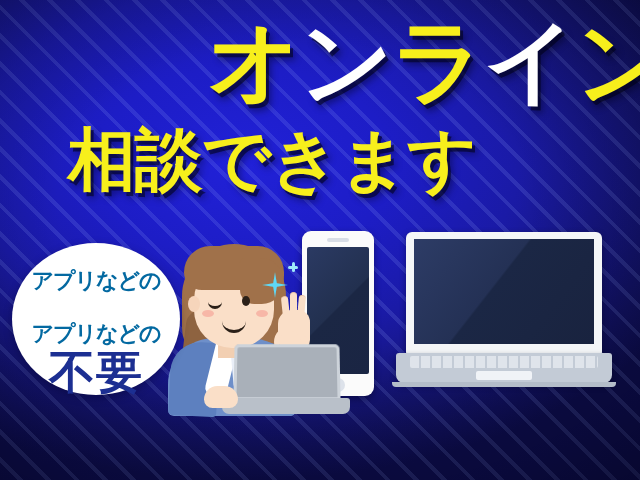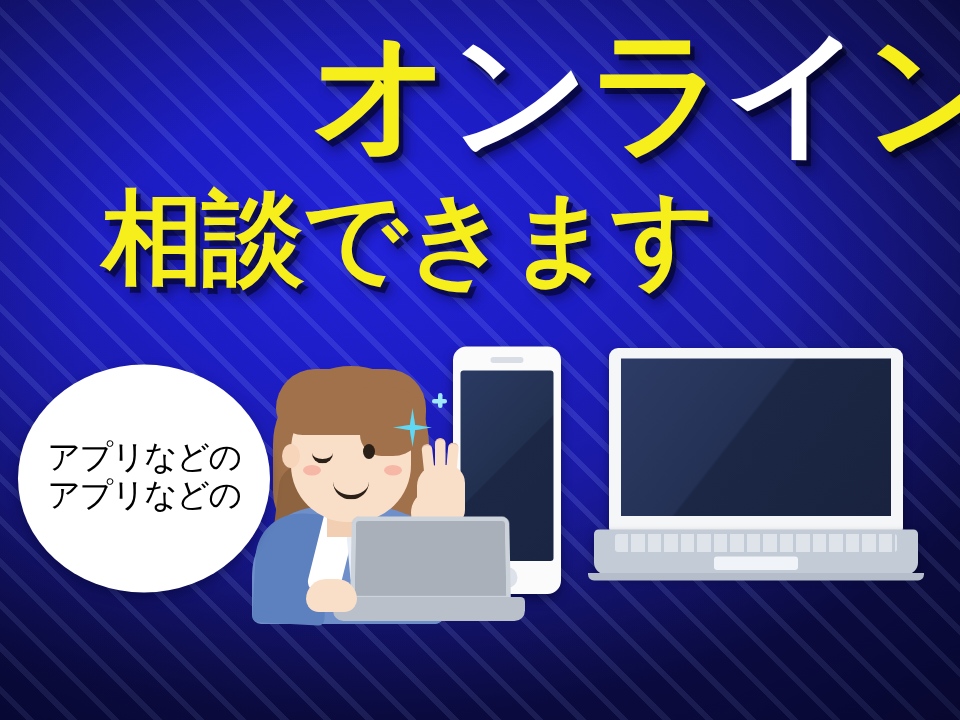--- a/index.html
+++ b/index.html
@@ -101,26 +101,27 @@
     border-radius: 50%;
     background: #ffffff;
     box-shadow: 0 3px 8px rgba(0,0,30,0.35);
     display: flex;
     flex-direction: column;
     align-items: center;
     justify-content: center;
   }
   .badge-l1, .badge-l2 {
     font-size: 22px;
-    font-weight: 400;
-    color: #000000;
+    font-weight: 700;
+    color: #0369a1;
     letter-spacing: -1px;
     line-height: 1.12;
     white-space: nowrap;
     font-family: "DejaVu Sans", "Liberation Sans", sans-serif;
+    margin-top: 28px;
   }
   .badge-l3 {
     font-size: 46px;
     font-weight: 900;
     color: #1c2f92;
     letter-spacing: 1px;
     line-height: 1.05;
     margin-top: 2px;
     white-space: nowrap;
     font-family: "DejaVu Sans", "Liberation Sans", sans-serif;
@@ -525,15 +526,16 @@
       <div class="w-hand-lower"></div>
     </div>
 
     <div class="sparkle"></div>
     <div class="sparkle-sm"></div>
   </div>
 
   <div class="badge">
     <div class="badge-l1">アプリなどの</div>
     <div class="badge-l2">アプリなどの</div>
+    <div class="badge-l3">不要</div>
   </div>
 
 </div>
 
 </body></html>

